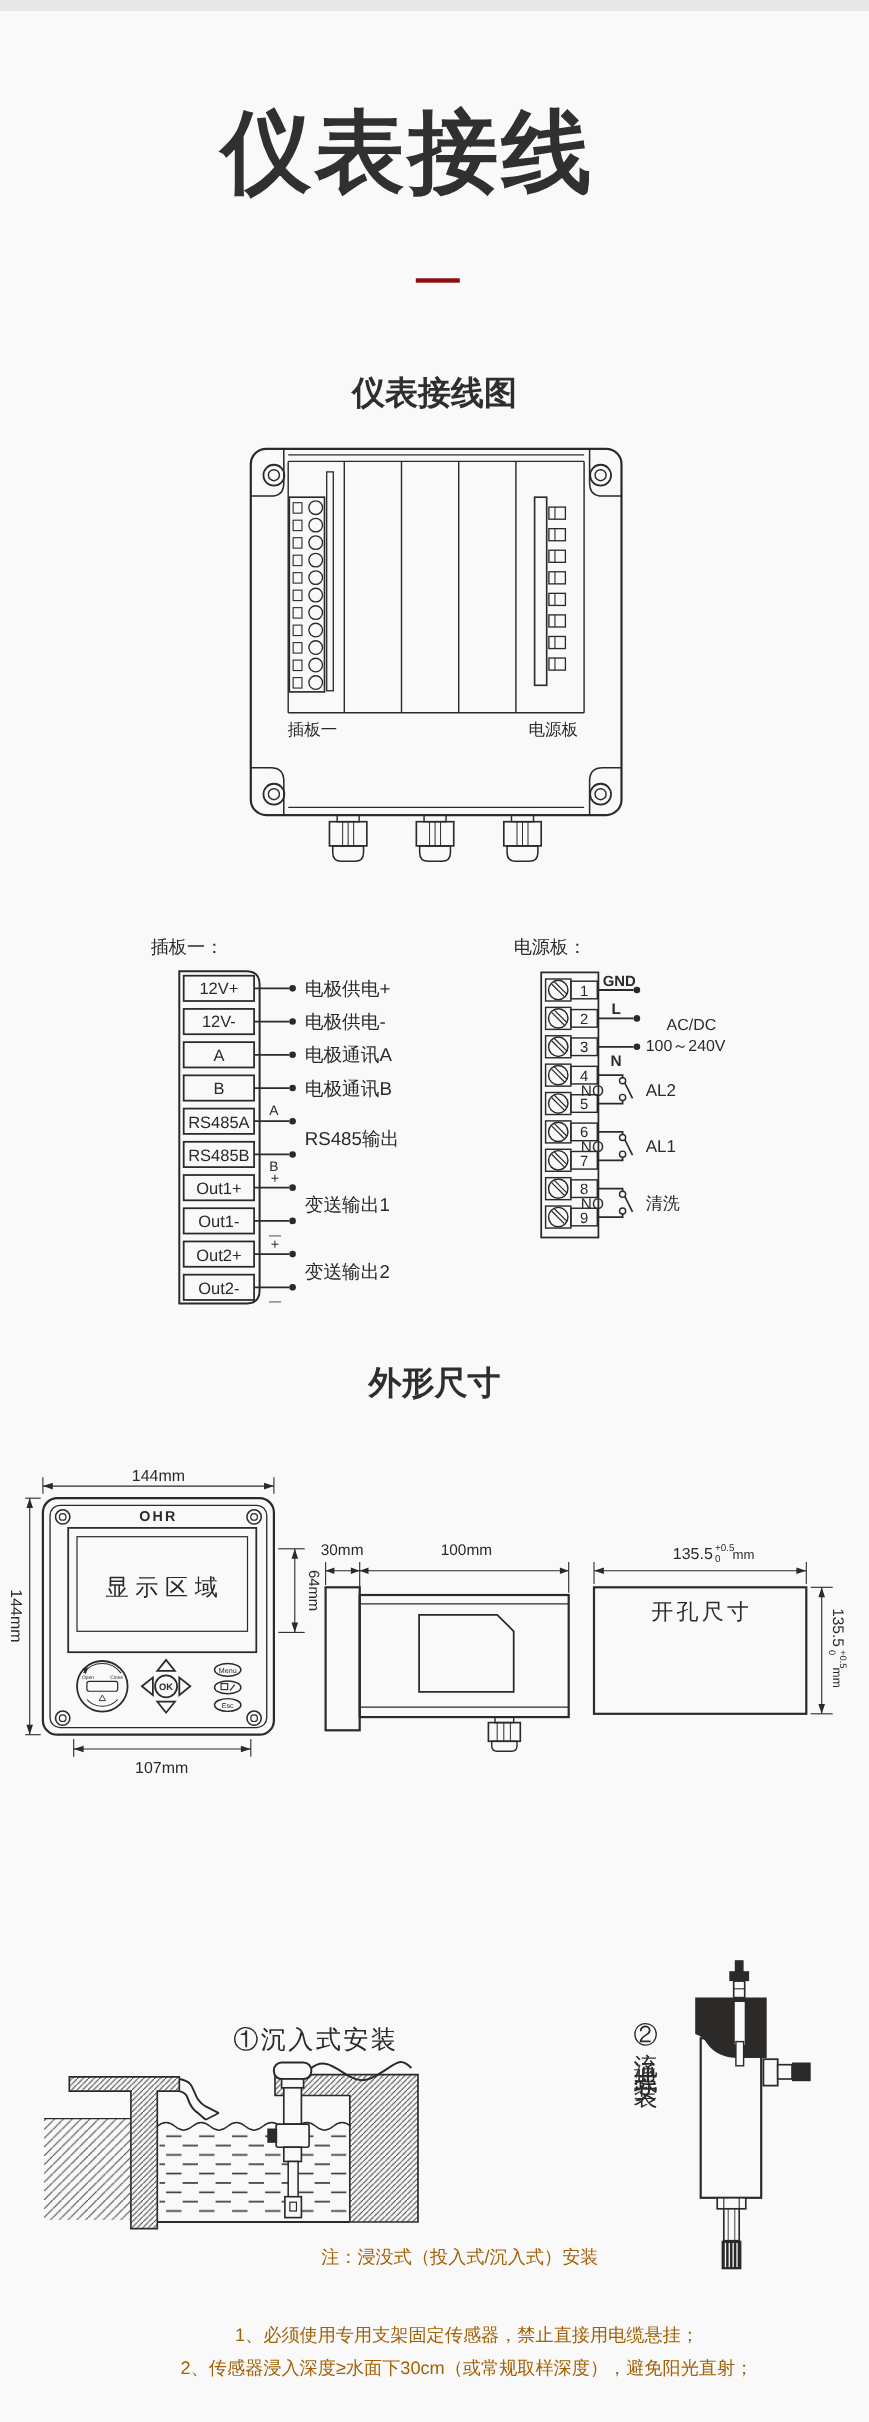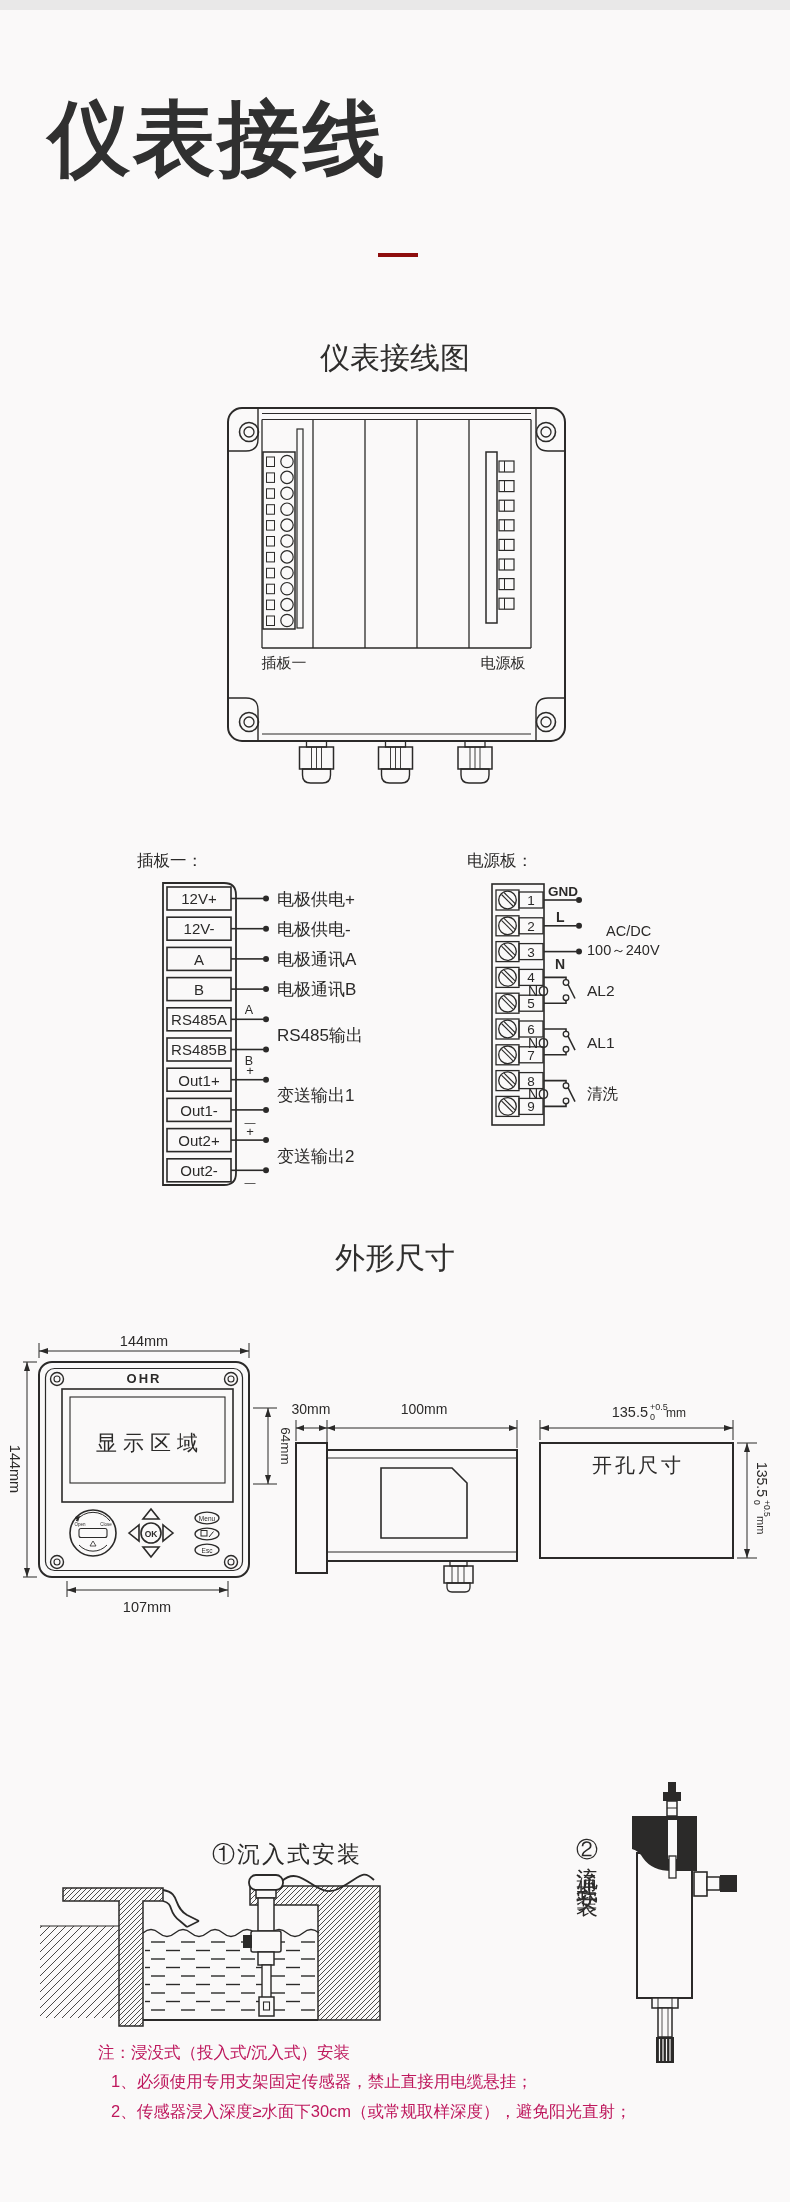--- a/index.html
+++ b/index.html
@@ -1,28 +1,28 @@
 <!DOCTYPE html>
 <html><head>
 <meta charset="utf-8">
 <style>
   html,body{margin:0;padding:0;}
   body{font-family:"Liberation Sans",sans-serif;background:#ffffff;}
   .page{position:relative;width:790px;height:2202px;background:#faf9f9;overflow:hidden;color:#2f2e2d;}
   .topstrip{position:absolute;left:0;top:0;width:790px;height:10px;background:#e9e8e8;}
-  .hero{position:absolute;left:0;top:98px;width:742px;font-size:82px;font-weight:800;letter-spacing:3px;color:#303030;line-height:1;margin-left:48px;}
+  .hero{position:absolute;left:0;top:98px;width:742px;text-align:center;font-size:82px;font-weight:800;letter-spacing:3px;color:#303030;line-height:1;}
   .redbar{position:absolute;left:378px;top:253px;width:40px;height:4px;background:#8e0e0e;}
-  .h2{position:absolute;left:0;width:790px;text-align:center;font-size:30px;font-weight:400;color:#2f2e2d;line-height:1.1;}
+  .h2{position:absolute;left:0;width:790px;text-align:center;font-size:30px;font-weight:700;color:#2f2e2d;line-height:1.1;}
   .h-wiring{top:341px;}
   .h-dims{top:1241px;text-align:center;}
   .h-install{top:1695px;}
   .imm-label{position:absolute;left:212px;top:1839px;font-family:"Liberation Serif",serif;font-size:23px;color:#2b2a29;letter-spacing:2px;}
   .flow-label{position:absolute;left:572px;top:1820px;font-family:"Liberation Serif",serif;font-size:22px;color:#2b2a29;writing-mode:vertical-rl;text-orientation:upright;letter-spacing:7px;}
-  .notes{position:absolute;left:98px;top:2038px;width:640px;font-size:16.5px;line-height:29.3px;color:#be185d;}
-  .notes .items{margin-left:13px;}
+  .notes{position:absolute;left:98px;top:2038px;width:640px;font-size:16.5px;line-height:29.3px;color:#a16207;text-align:center;}
+  .notes .items{margin-left:13px;margin-top:42px;}
   svg{position:absolute;left:0;display:block;}
   svg text{fill:#2b2a29;font-family:"Liberation Sans",sans-serif;}
   svg .serif{font-family:"Liberation Serif",serif;}
   .ln{fill:none;stroke:#2b2a29;}
   .fl{fill:#2b2a29;stroke:none;}
   .bgfill{fill:#faf9f9;stroke:#2b2a29;}
 </style>
 </head>
 <body>
 

